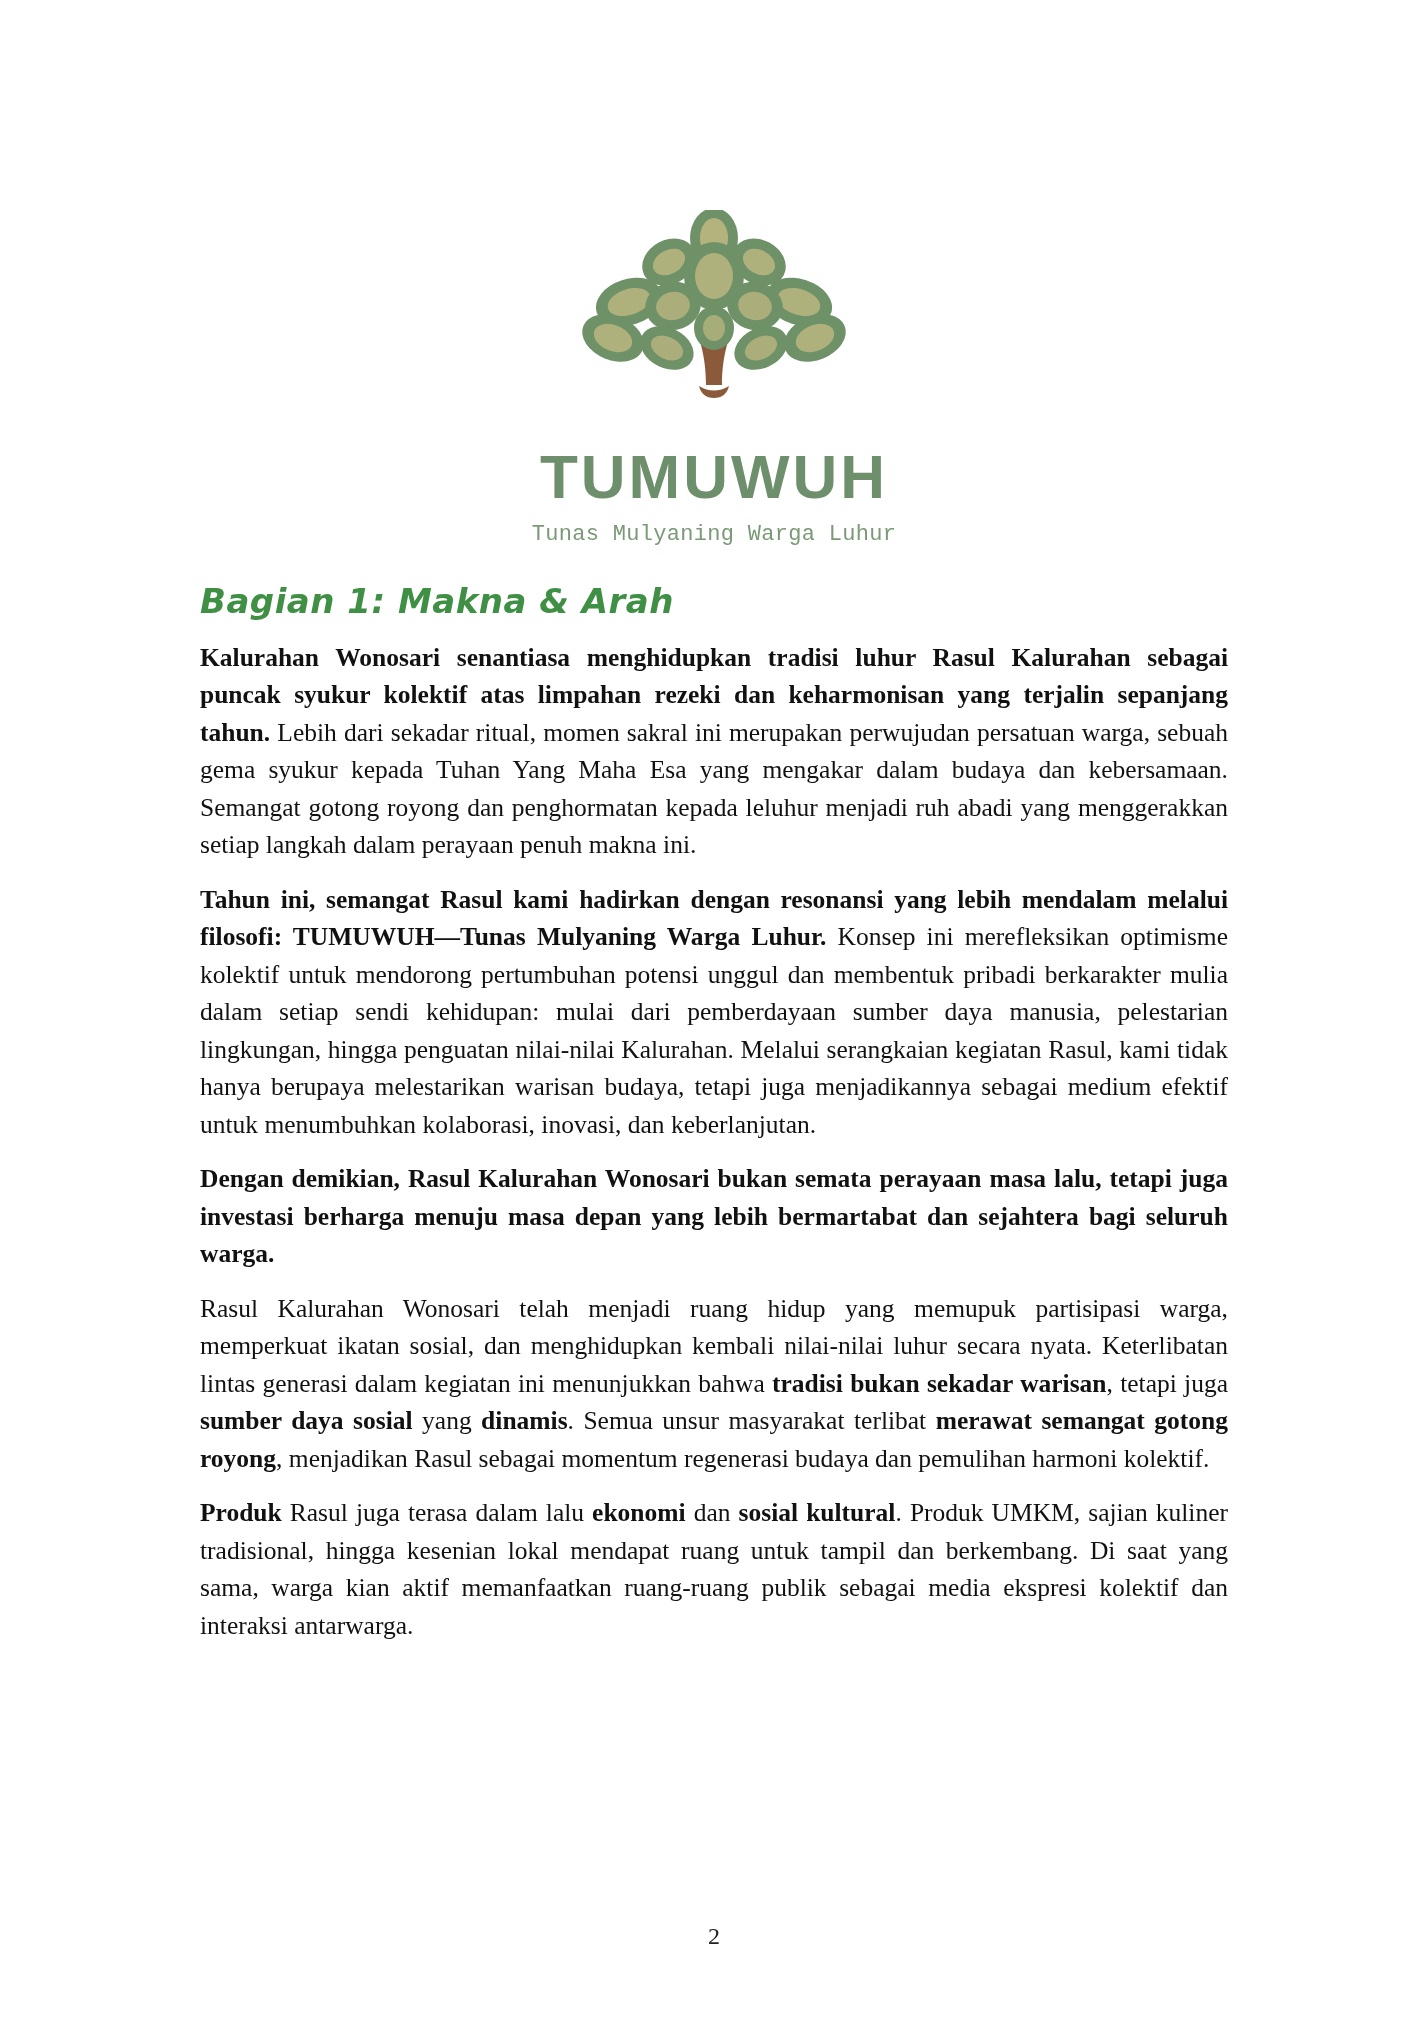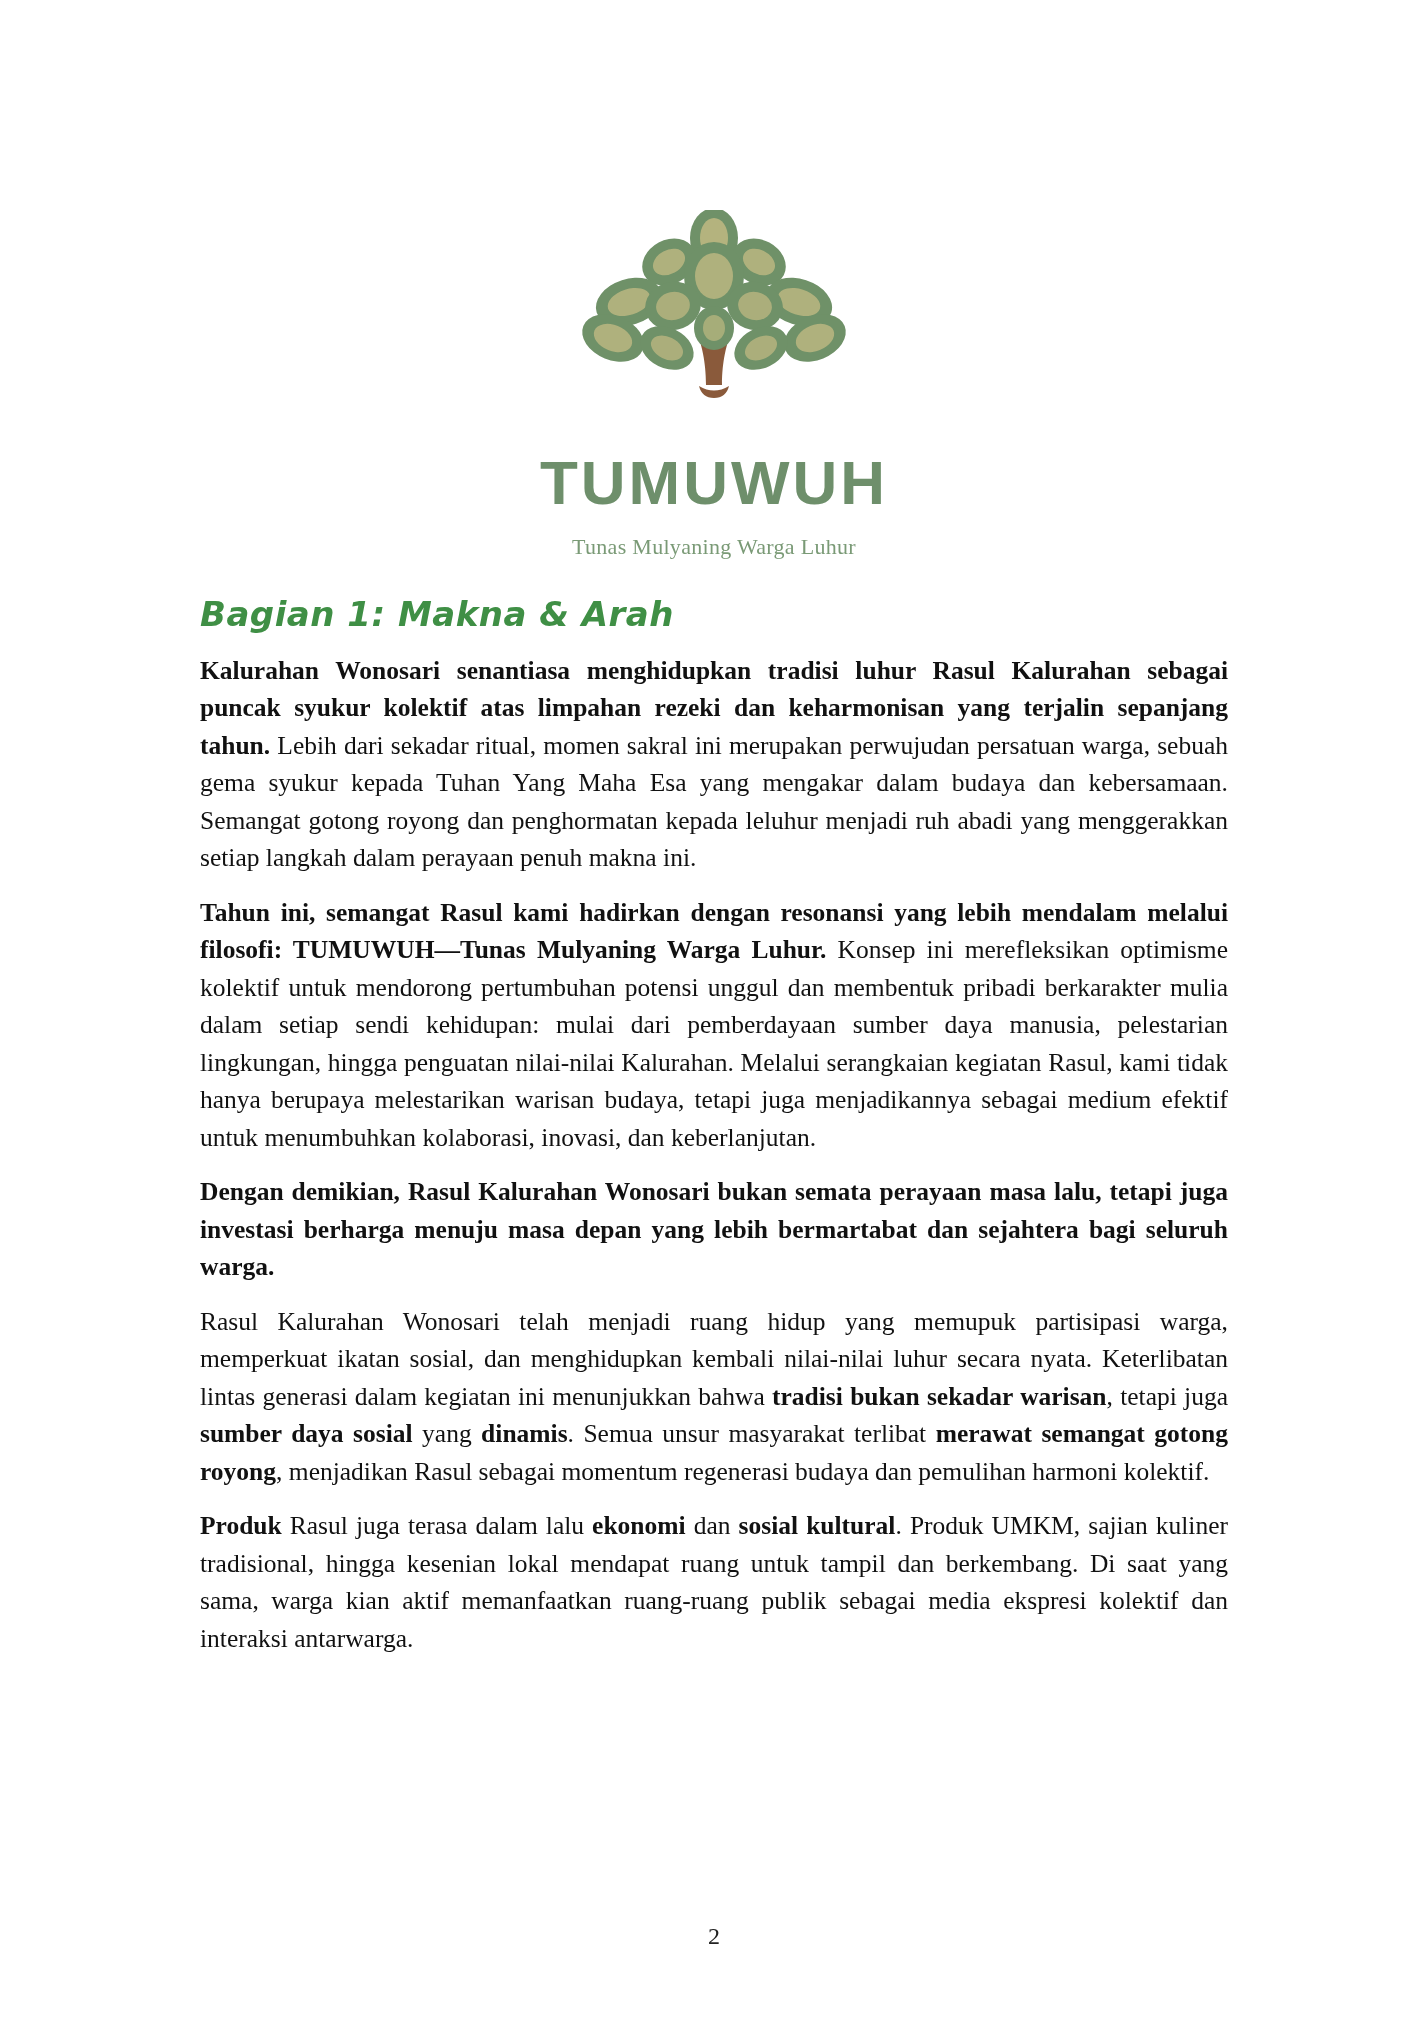--- a/index.html
+++ b/index.html
@@ -35,27 +35,27 @@
     height: 230px;
     position: relative;
   }
   .logo-wordmark {
     font-family: "Liberation Sans", sans-serif;
     font-size: 62px;
     letter-spacing: 3px;
     font-weight: 700;
     color: #6e8f6b;
     line-height: 1;
-    margin-top: 12px;
+    margin-top: 6px;
   }
   .logo-tagline {
-    font-family: Liberation Serif, serif;
+    font-family: Liberation Mono, monospace;
     font-size: 22px;
     color: #7a9a76;
-    margin-top: 20px;
+    margin-top: 14px;
     letter-spacing: 0.3px;
   }
 
   
   h2.section-heading {
     font-family: "DejaVu Sans", sans-serif;
     font-size: 34px;
     font-weight: 700;
     font-style: italic;
     color: #3f8f45;

